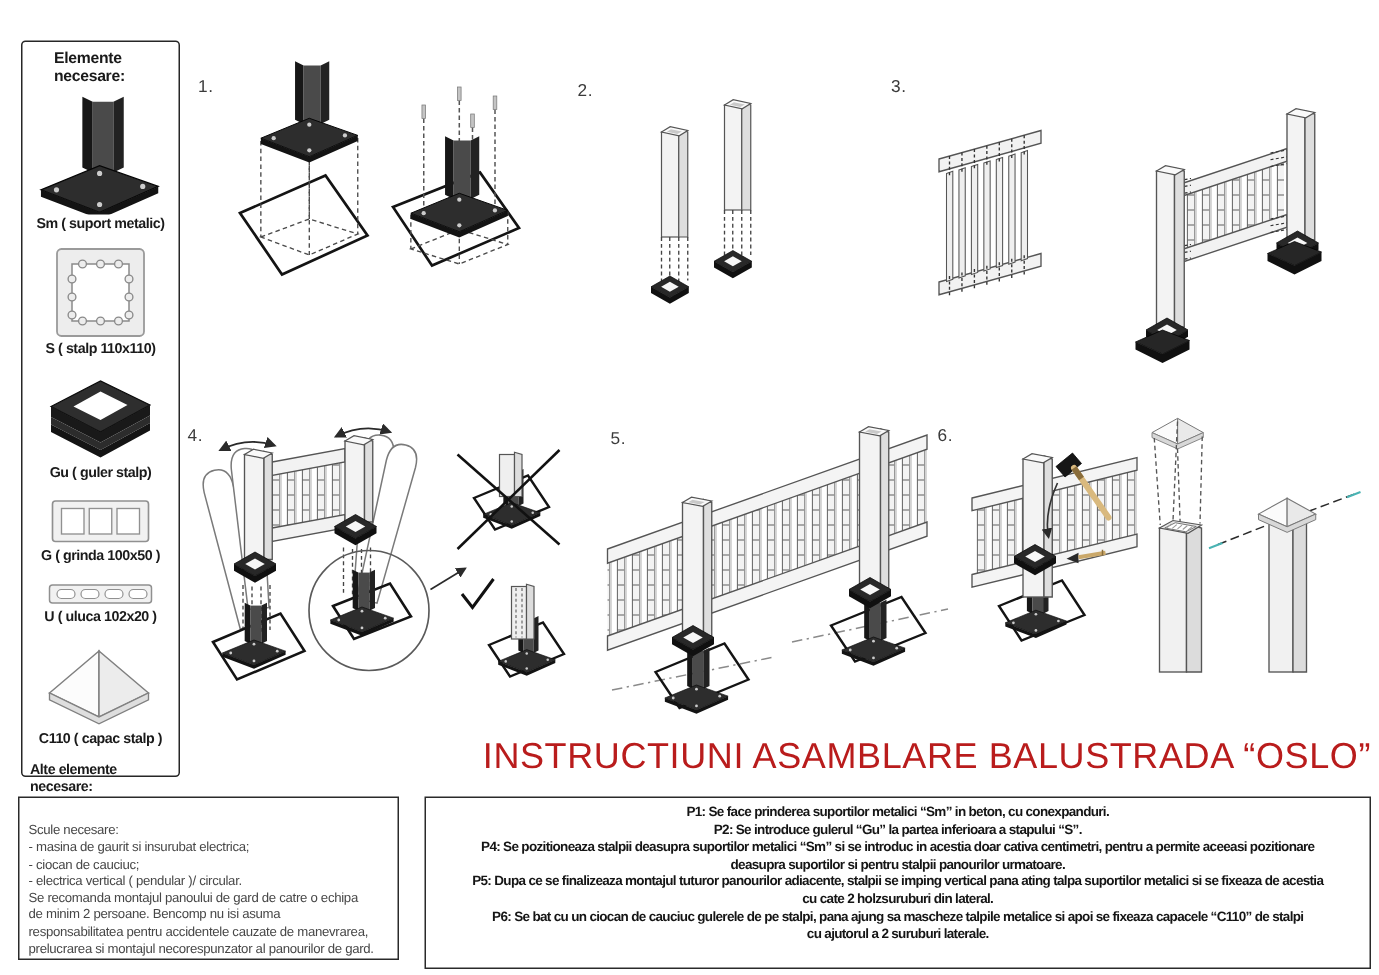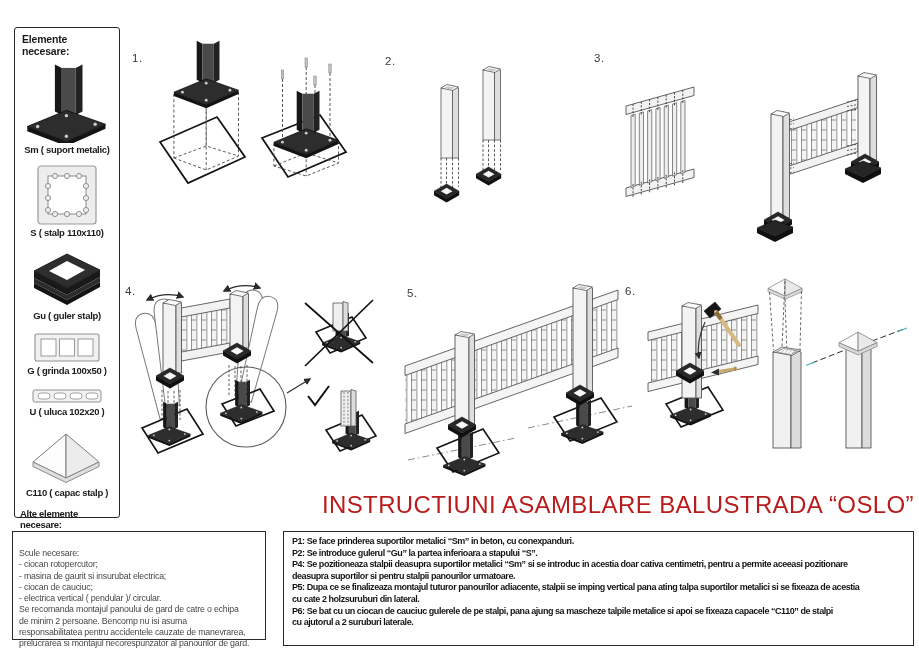--- a/index.html
+++ b/index.html
@@ -7,41 +7,41 @@
        font-family:"Liberation Sans","DejaVu Sans",sans-serif;color:#1a1a1a;overflow:hidden;}
   .abs{position:absolute;}
   .nw{white-space:nowrap;}
 
   
   #art{position:absolute;left:0;top:0;}
 
   
   .sidebar{left:14px;top:27px;width:106px;height:491px;border:1.6px solid #262626;border-radius:3px;
            background:#fff;box-sizing:border-box;text-align:center;}
-  .sidebar .sb-title{font-size:10.5px;font-weight:bold;margin:5px 4px 2px;letter-spacing:-0.2px;text-align:left;padding-left:3px;}
+  .sidebar .sb-title{font-size:10.5px;font-weight:bold;margin:5px 18px 2px;letter-spacing:-0.2px;text-align:left;padding-left:3px;}
   .sb-label{font-size:9.5px;font-weight:bold;letter-spacing:-0.3px;margin:1px 0 0;}
   .sb-icon{display:block;margin:0 auto;}
   .sb-extra-title{font-size:9.5px;font-weight:bold;text-align:left;margin:10px 0 17px 5px;letter-spacing:-0.3px;}
   .sb-extra-line{font-size:9.5px;font-weight:bold;text-align:center;margin:0 0 1px 5px;letter-spacing:-0.3px;}
 
   
   .stepnum{font-size:11.5px;color:#3a3a3a;letter-spacing:0.5px;}
 
   
   .main-title{left:283px;top:491px;width:631px;text-align:right;font-size:24px;color:#b91c1c;
               letter-spacing:0.4px;font-weight:400;}
 
   
   .tools{left:12px;top:531px;width:254px;height:109px;border:1.5px solid #2a2a2a;box-sizing:border-box;
          padding:16px 6px;background:#fff;}
   .tools div{font-size:8.8px;color:#474747;line-height:11.3px;letter-spacing:-0.2px;}
 
   
   .instr{left:283px;top:531px;width:631px;height:115px;border:1.5px solid #2a2a2a;box-sizing:border-box;
-         padding:4px 8px;background:#fff;}
+         padding:4px 8px;background:#fff;text-align:center;}
   .instr div{font-size:9px;font-weight:bold;color:#151515;line-height:11.6px;letter-spacing:-0.45px;}
 </style>
 </head>
 <body>
 
 <svg id="art" width="919" height="650" viewBox="0 0 919 650">
   <defs>
     <marker id="ah" viewBox="0 0 10 10" refX="8" refY="5" markerWidth="6.5" markerHeight="6.5" orient="auto-start-reverse">
       <path d="M0,0 L10,5 L0,10 z" fill="#2a2a2a"></path>
     </marker>
@@ -421,21 +421,20 @@
 <div class="abs stepnum" style="left:385px;top:55px">2.</div>
 <div class="abs stepnum" style="left:594px;top:52px">3.</div>
 <div class="abs stepnum" style="left:125px;top:285px">4.</div>
 <div class="abs stepnum" style="left:407px;top:287px">5.</div>
 <div class="abs stepnum" style="left:625px;top:285px">6.</div>
 
 <div class="abs main-title nw">INSTRUCTIUNI ASAMBLARE BALUSTRADA “OSLO”</div>
 
 <div class="abs tools">
   <div class="nw">Scule necesare:</div>
-  <div class="nw">- ciocan rotopercutor;</div>
   <div class="nw">- masina de gaurit si insurubat electrica;</div>
   <div class="nw">- ciocan de cauciuc;</div>
   <div class="nw">- electrica vertical ( pendular )/ circular.</div>
   <div class="nw">Se recomanda montajul panoului de gard de catre o echipa</div>
   <div class="nw">de minim 2 persoane. Bencomp nu isi asuma</div>
   <div class="nw">responsabilitatea pentru accidentele cauzate de manevrarea,</div>
   <div class="nw">prelucrarea si montajul necorespunzator al panourilor de gard.</div>
 </div>
 
 <div class="abs instr">

